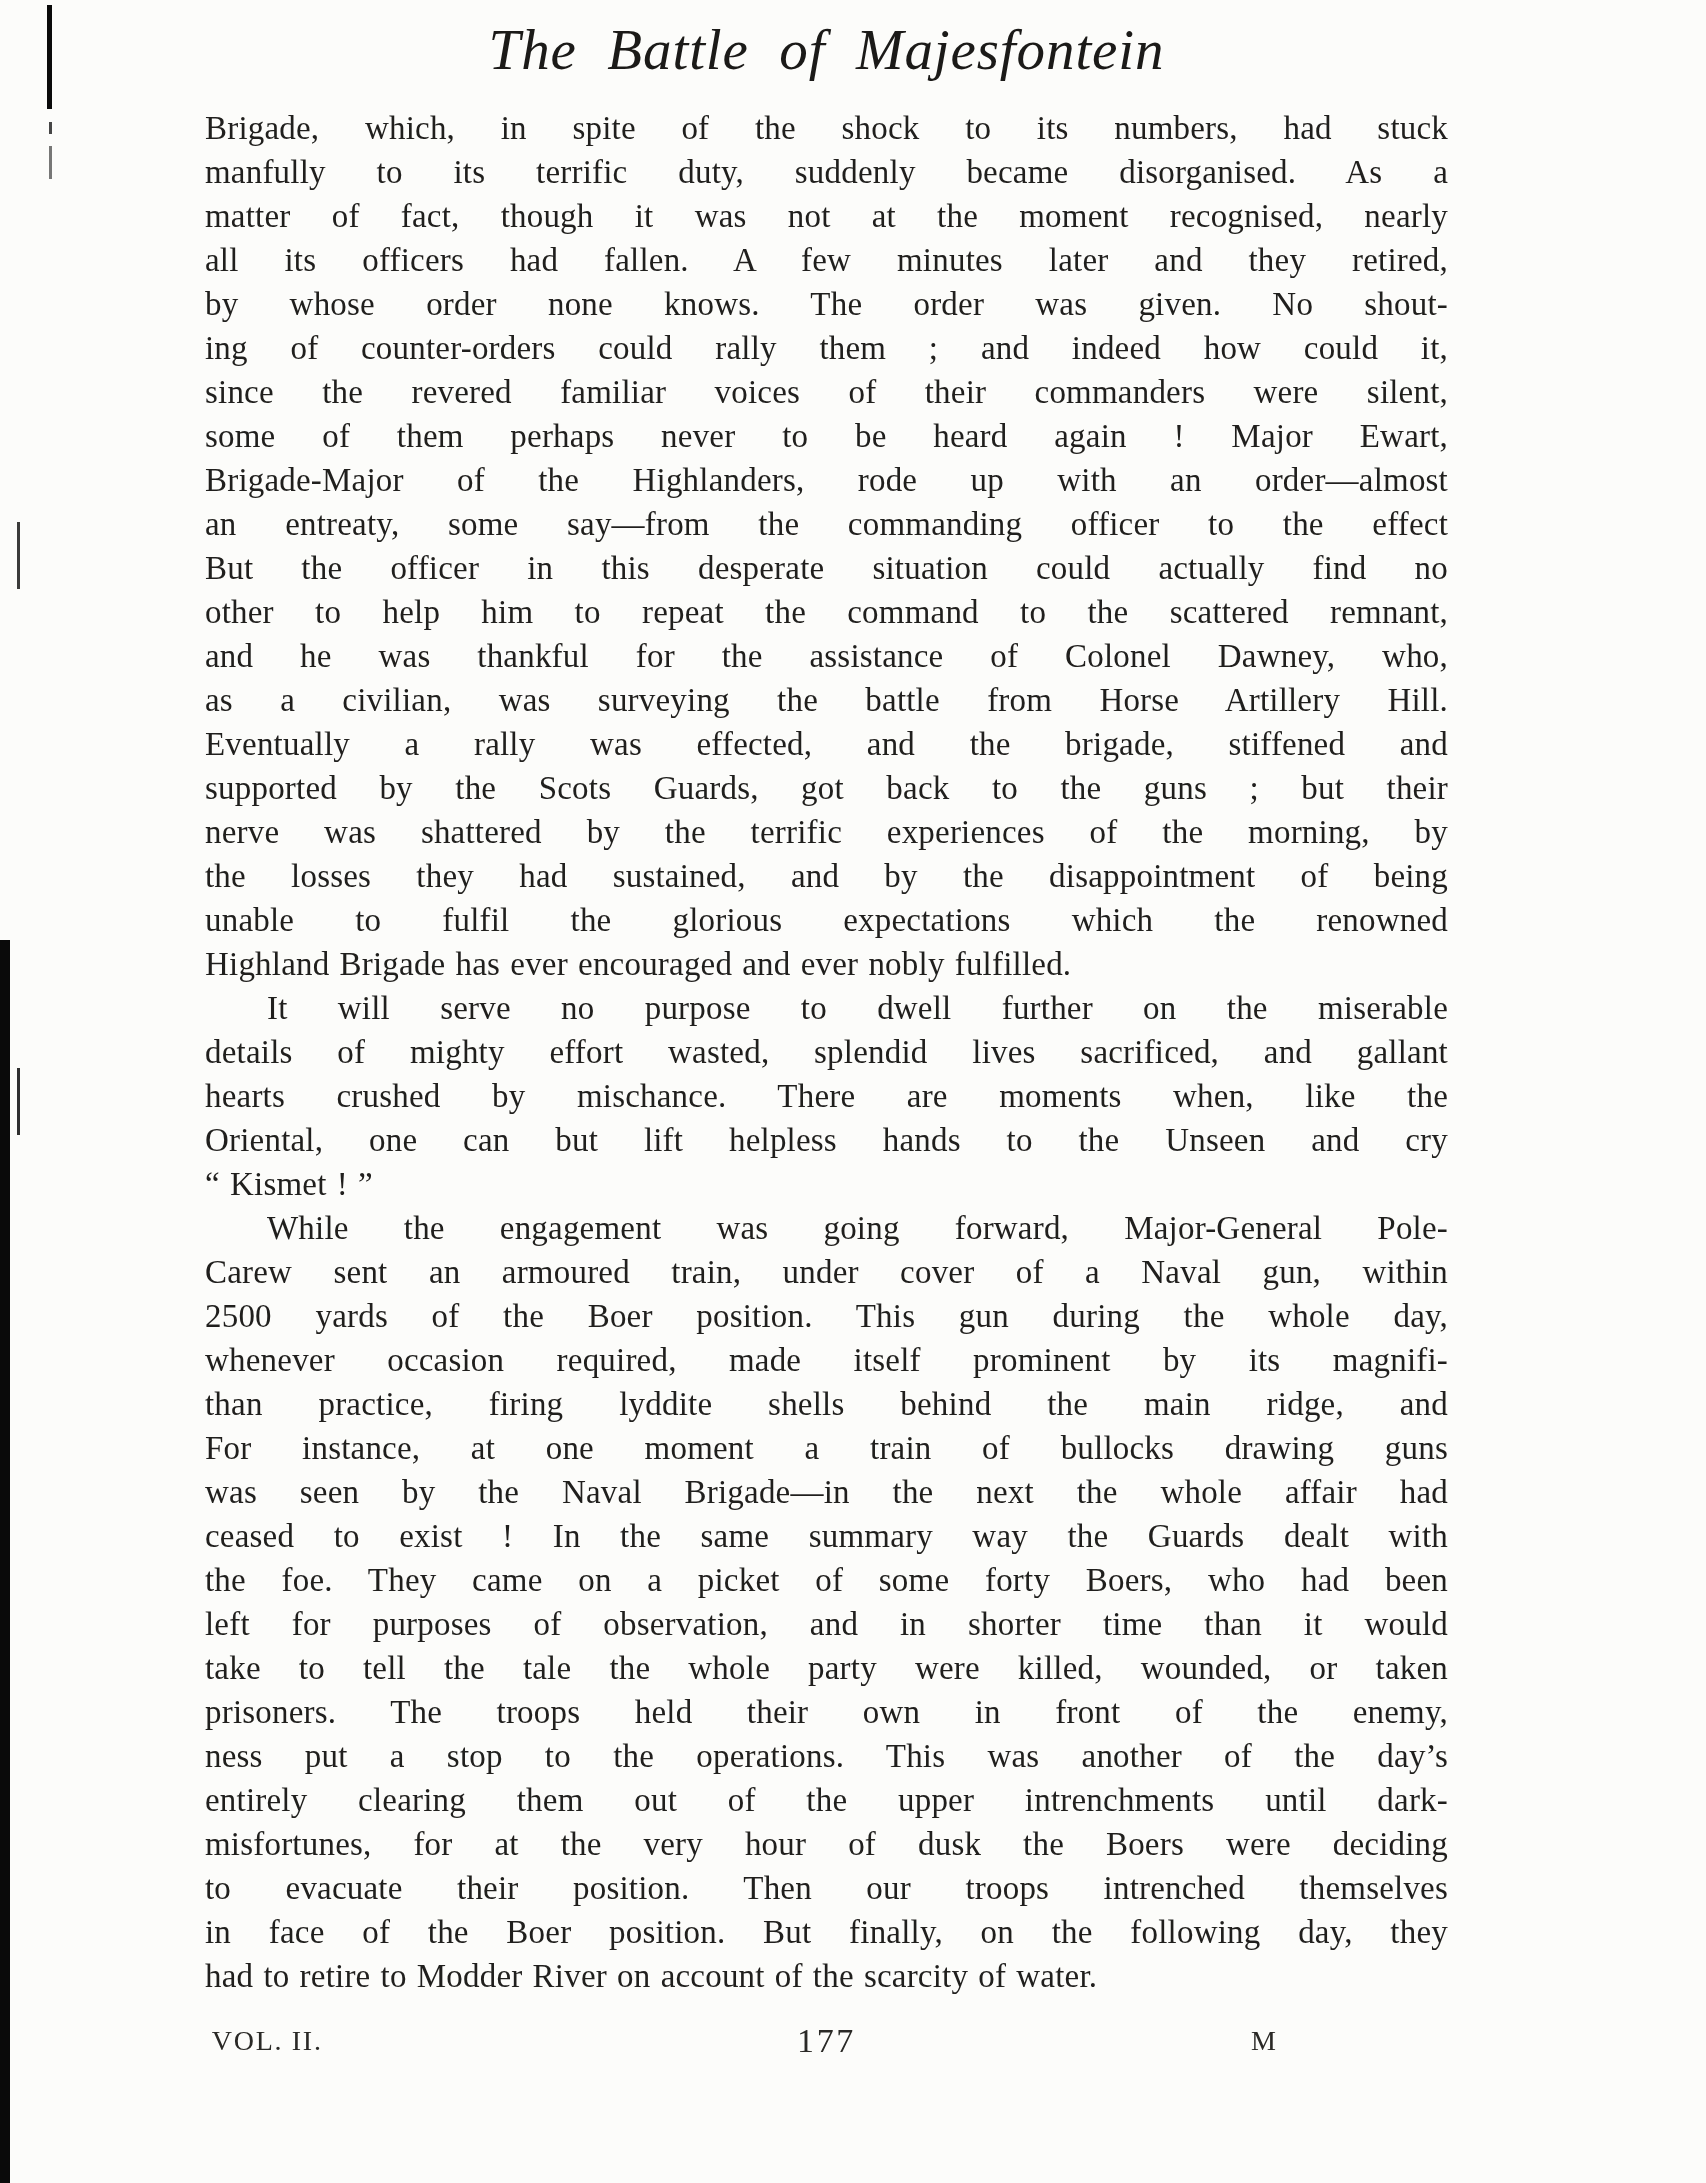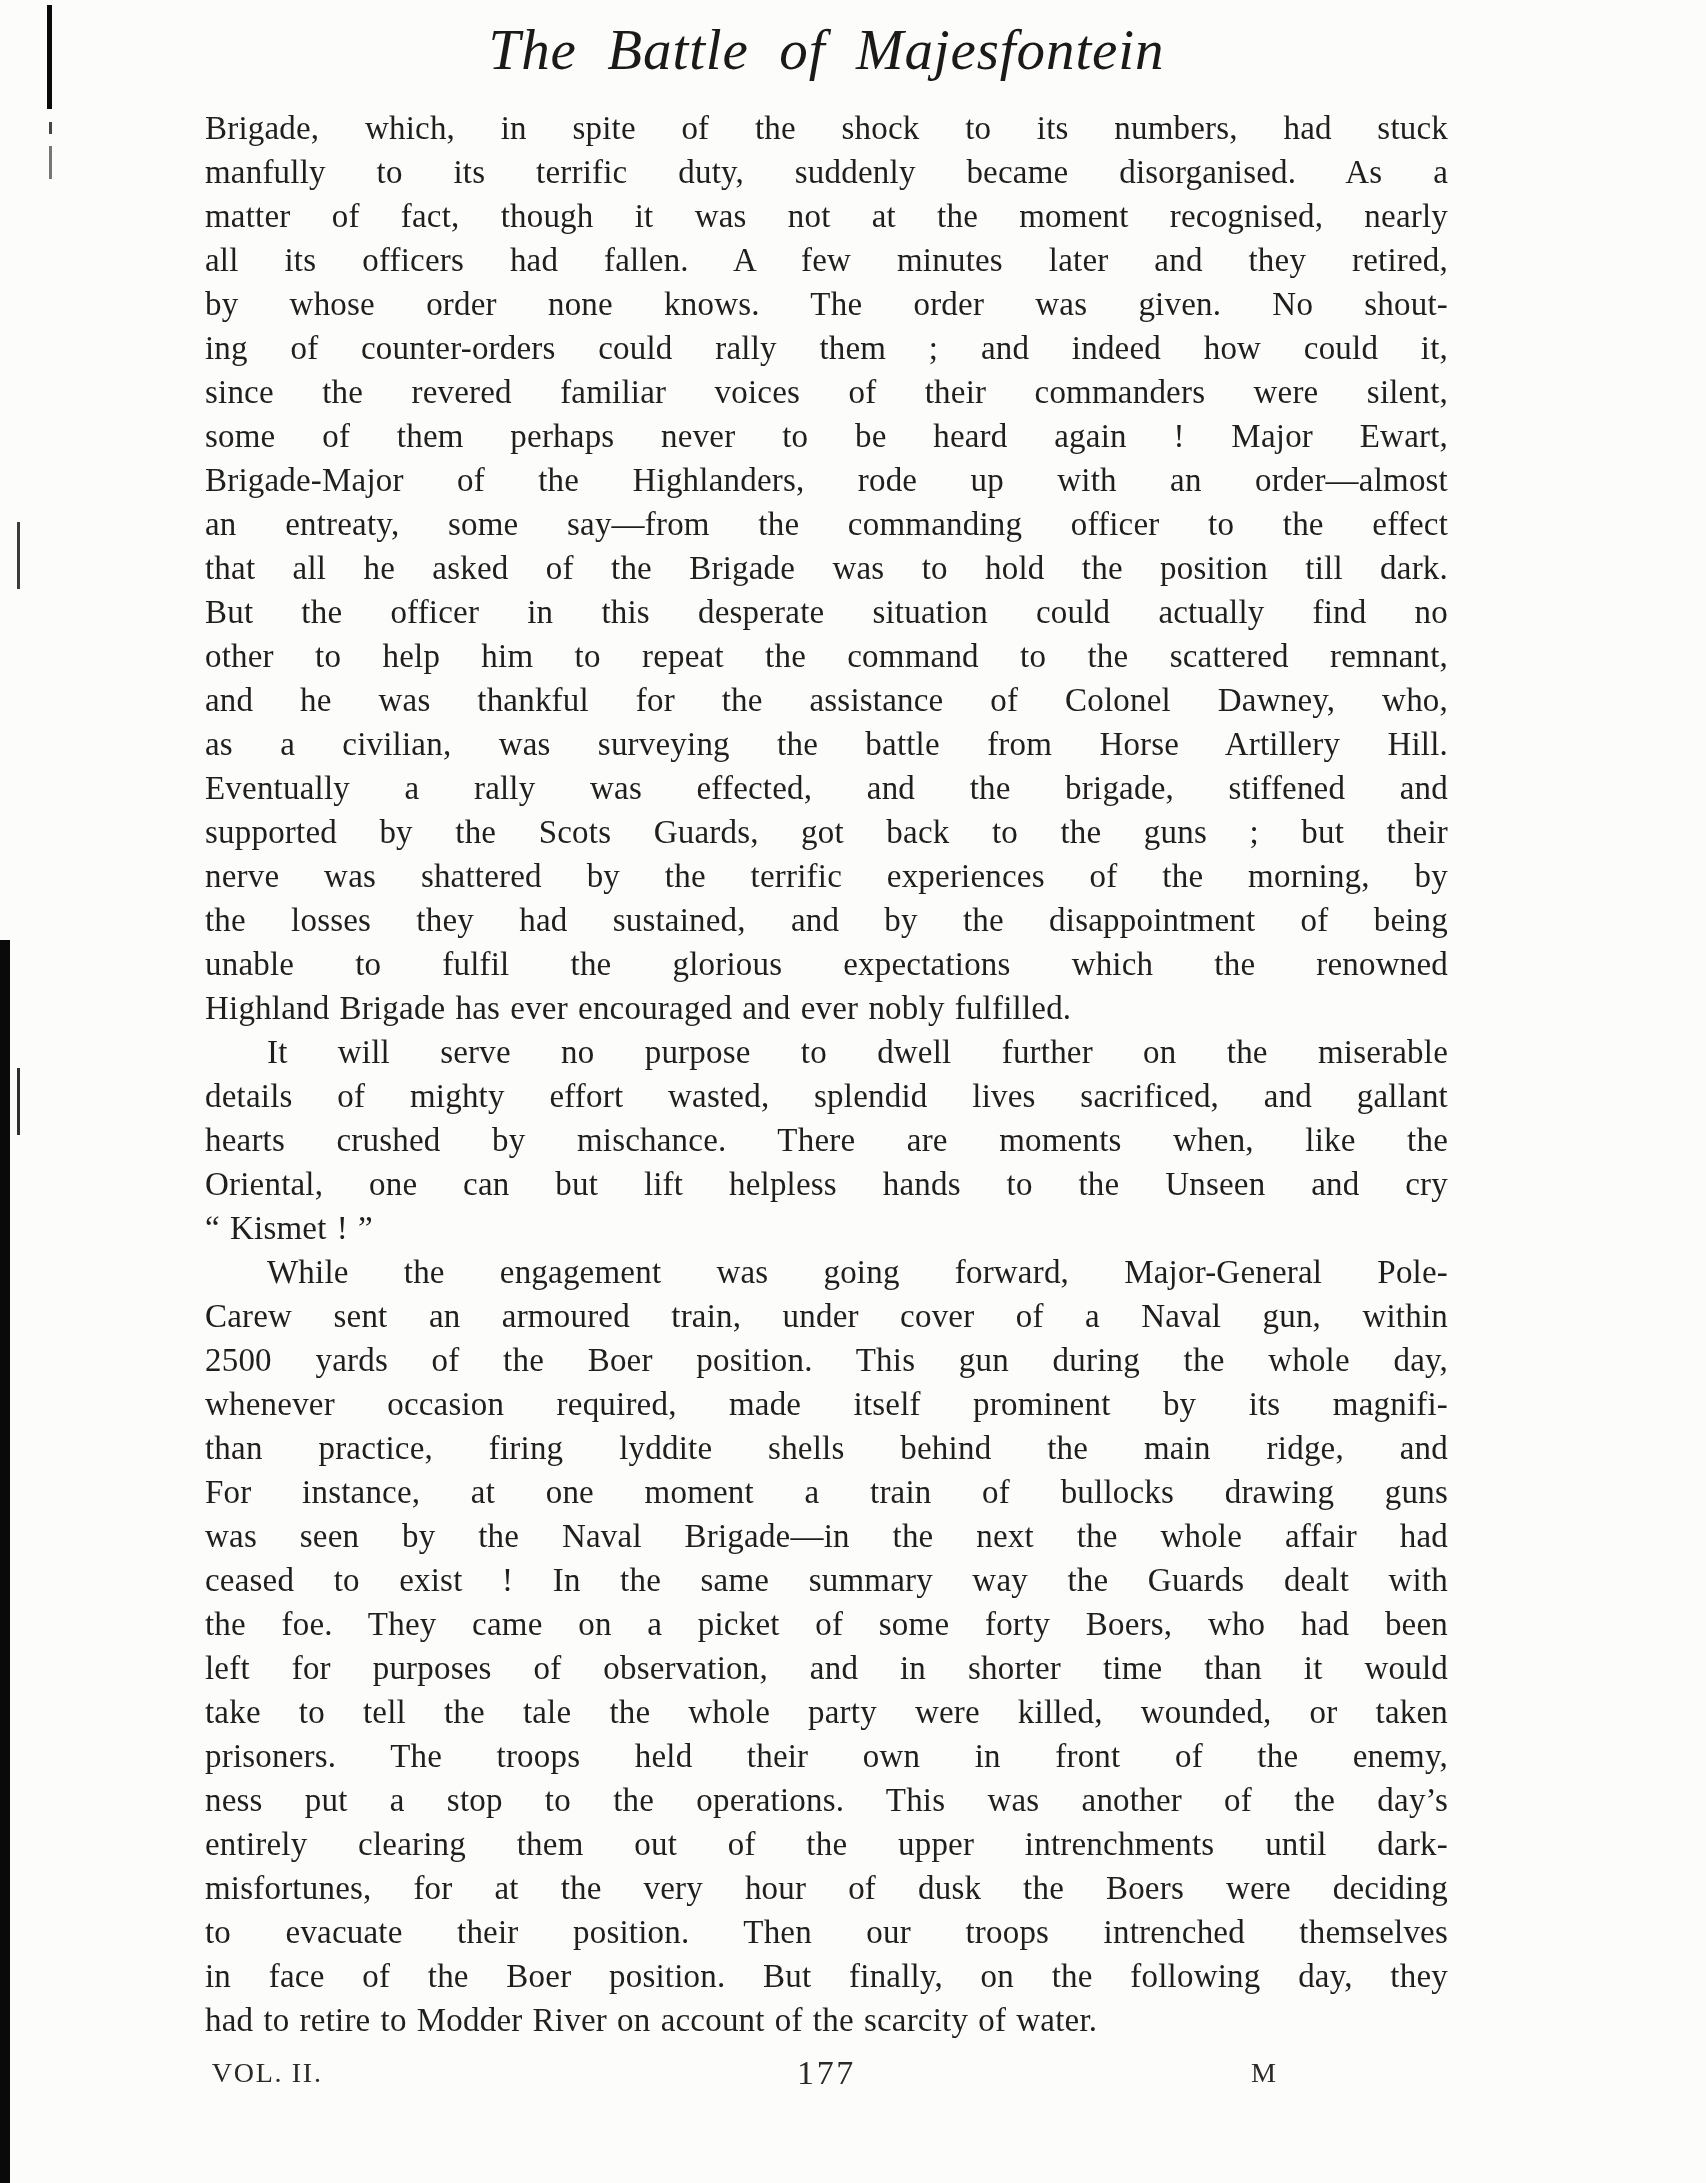--- a/index.html
+++ b/index.html
@@ -39,21 +39,21 @@
     word-spacing: 1.7px;
   }
   .line.last {
     text-align-last: left;
   }
   .line.indent {
     text-indent: 62px;
   }
   .page-footer {
     position: relative;
-    margin-top: 12px;
+    margin-top: 24px;
     height: 46px;
     font-size: 28px;
     color: #2a2926;
   }
   .footer-vol {
     position: absolute;
     left: 6.8px;
     top: 3.4px;
     letter-spacing: 1.7px;
   }
@@ -100,21 +100,20 @@
       <div class="line">Brigade, which, in spite of the shock to its numbers, had stuck</div>
       <div class="line">manfully to its terrific duty, suddenly became disorganised. As a</div>
       <div class="line">matter of fact, though it was not at the moment recognised, nearly</div>
       <div class="line">all its officers had fallen. A few minutes later and they retired,</div>
       <div class="line">by whose order none knows. The order was given. No shout-</div>
       <div class="line">ing of counter-orders could rally them ; and indeed how could it,</div>
       <div class="line">since the revered familiar voices of their commanders were silent,</div>
       <div class="line">some of them perhaps never to be heard again ! Major Ewart,</div>
       <div class="line">Brigade-Major of the Highlanders, rode up with an order—almost</div>
       <div class="line">an entreaty, some say—from the commanding officer to the effect</div>
-      <div class="line">that all he asked of the Brigade was to hold the position till dark.</div>
       <div class="line">But the officer in this desperate situation could actually find no</div>
       <div class="line">other to help him to repeat the command to the scattered remnant,</div>
       <div class="line">and he was thankful for the assistance of Colonel Dawney, who,</div>
       <div class="line">as a civilian, was surveying the battle from Horse Artillery Hill.</div>
       <div class="line">Eventually a rally was effected, and the brigade, stiffened and</div>
       <div class="line">supported by the Scots Guards, got back to the guns ; but their</div>
       <div class="line">nerve was shattered by the terrific experiences of the morning, by</div>
       <div class="line">the losses they had sustained, and by the disappointment of being</div>
       <div class="line">unable to fulfil the glorious expectations which the renowned</div>
       <div class="line last">Highland Brigade has ever encouraged and ever nobly fulfilled.</div>

